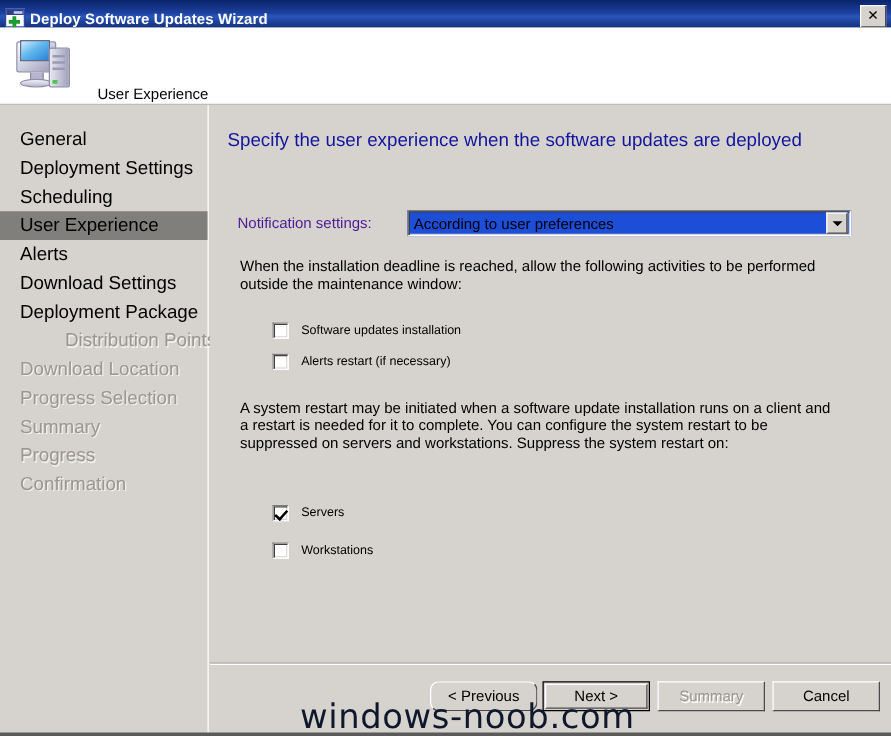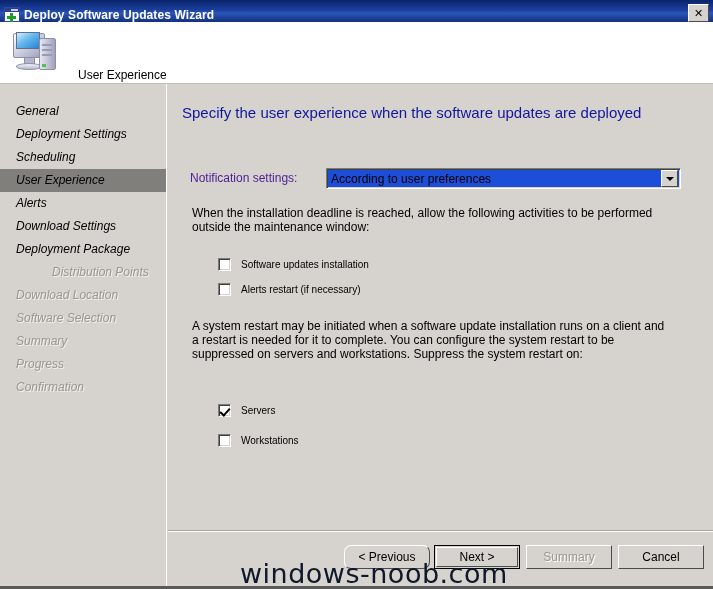--- a/index.html
+++ b/index.html
@@ -189,25 +189,24 @@
     position: absolute;
     left: 0; top: 84px;
     width: 4px;
     height: 505px;
     background: #d6d3ce;
   }
   .sidebar-item {
     height: 23px;
     line-height: 23px;
     padding-left: 16px;
-    font-size: 12px;
+    font-size: 15px;
     color: #000000;
     white-space: nowrap;
     cursor: default;
-    font-style: italic;
   }
   .sidebar-item.indent { padding-left: 52px; }
   .sidebar-item.disabled { color: #9b968f; text-shadow: 1px 1px 0 #f2f0ed; }
   .sidebar-item.selected {
     background: #817f7c;
     color: #000000;
     margin-right: 0;
   }
 
   
@@ -444,21 +443,21 @@
   <div class="sidebar">
     <div class="sidebar-item">General</div>
     <div class="sidebar-item">Deployment Settings</div>
     <div class="sidebar-item">Scheduling</div>
     <div class="sidebar-item selected">User Experience</div>
     <div class="sidebar-item">Alerts</div>
     <div class="sidebar-item">Download Settings</div>
     <div class="sidebar-item">Deployment Package</div>
     <div class="sidebar-item indent disabled">Distribution Points</div>
     <div class="sidebar-item disabled">Download Location</div>
-    <div class="sidebar-item disabled">Software Selection</div>
+    <div class="sidebar-item disabled">Progress Selection</div>
     <div class="sidebar-item disabled">Summary</div>
     <div class="sidebar-item disabled">Progress</div>
     <div class="sidebar-item disabled">Confirmation</div>
   </div>
 
   <div class="content">
 
     <div class="content-heading">Specify the user experience when the software updates are deployed</div>
 
     <div class="row-notify">

